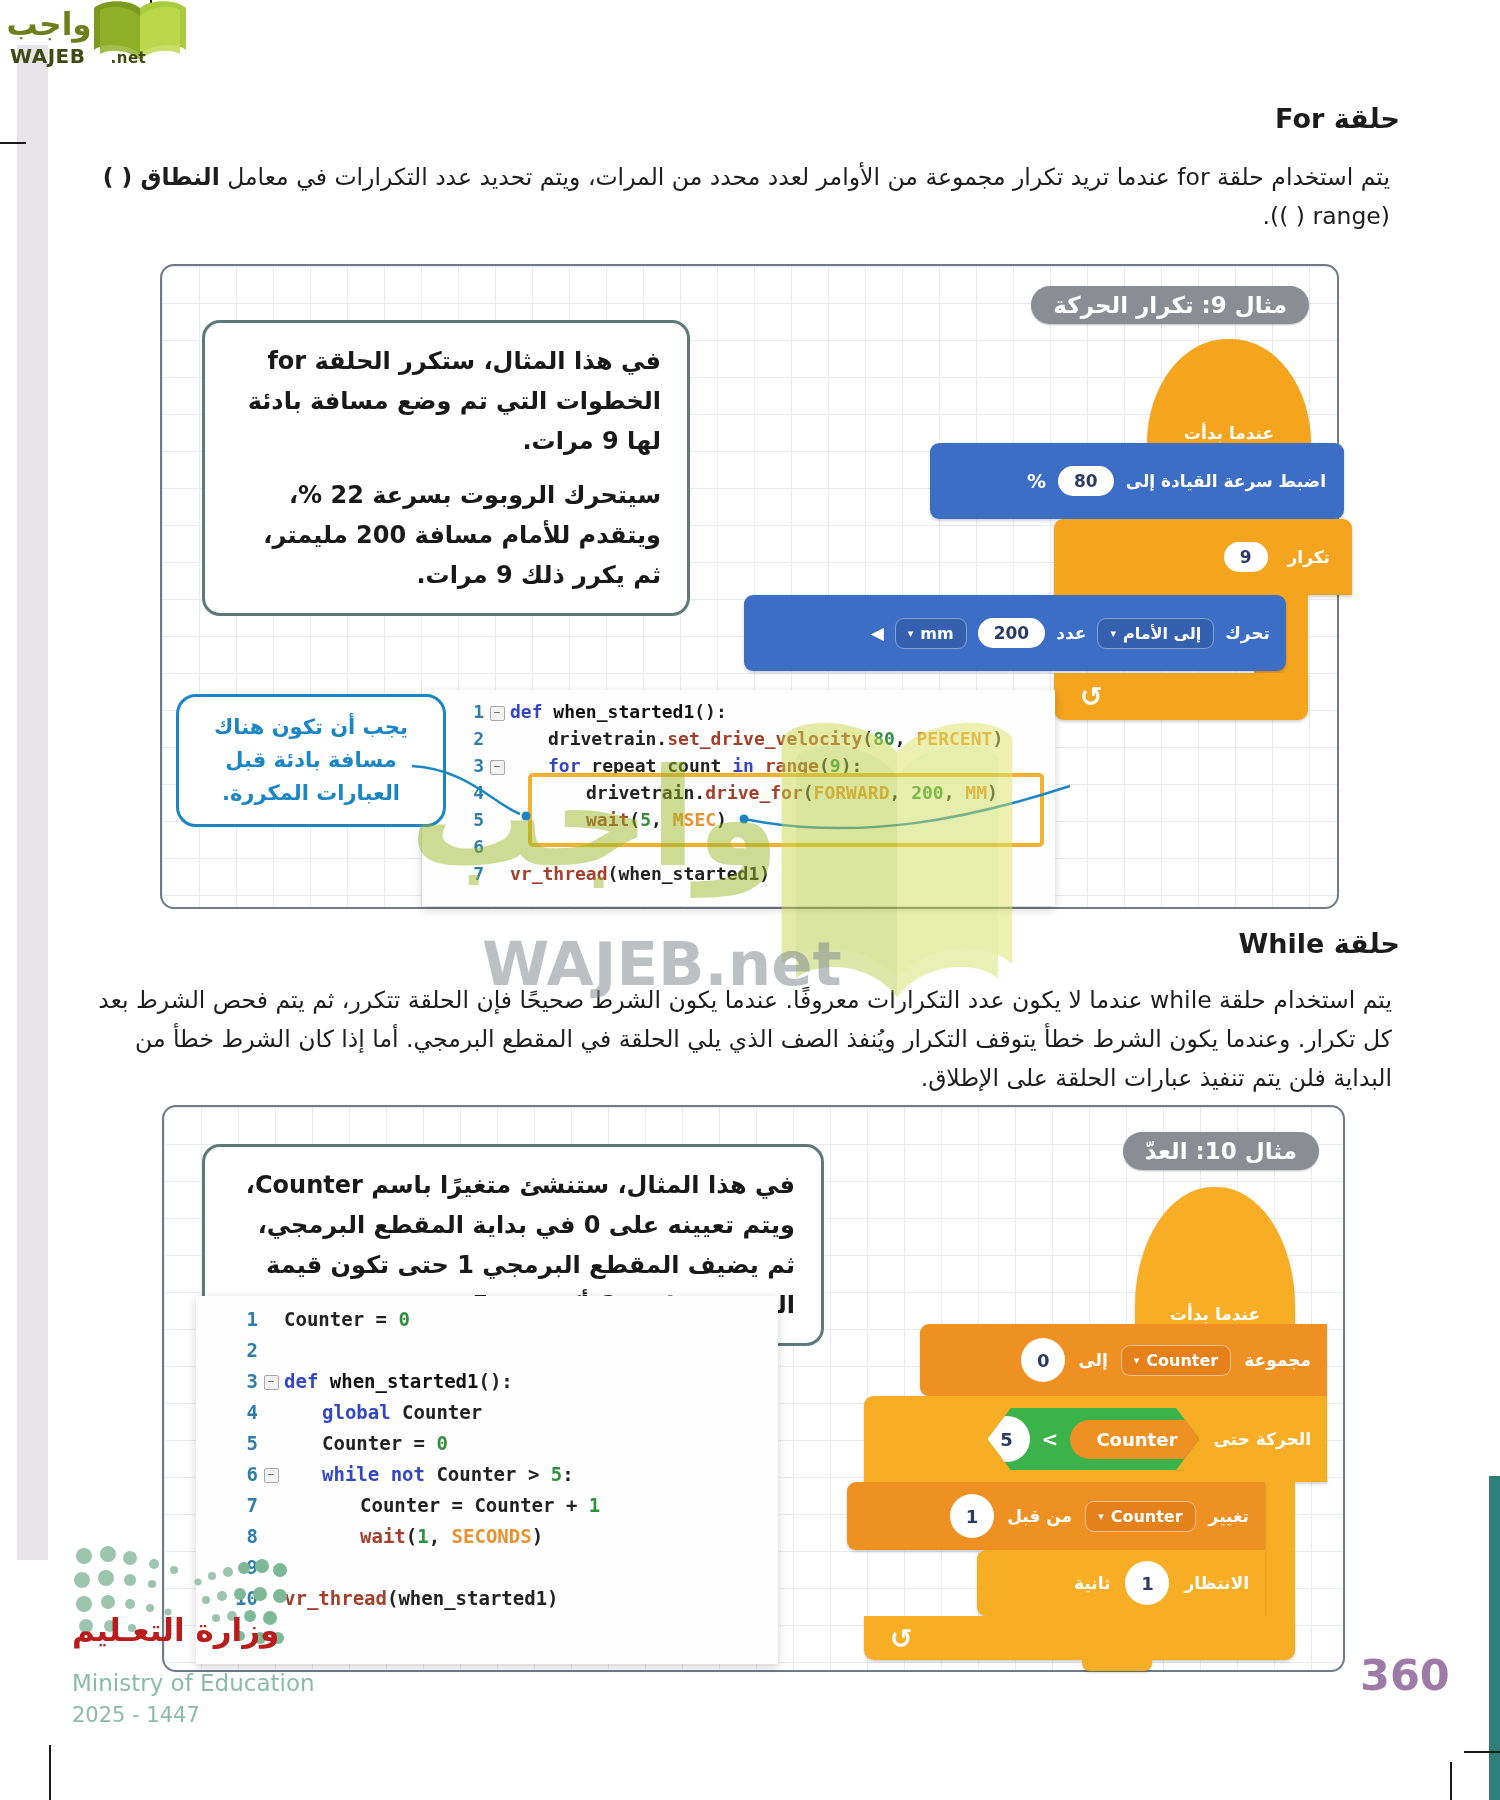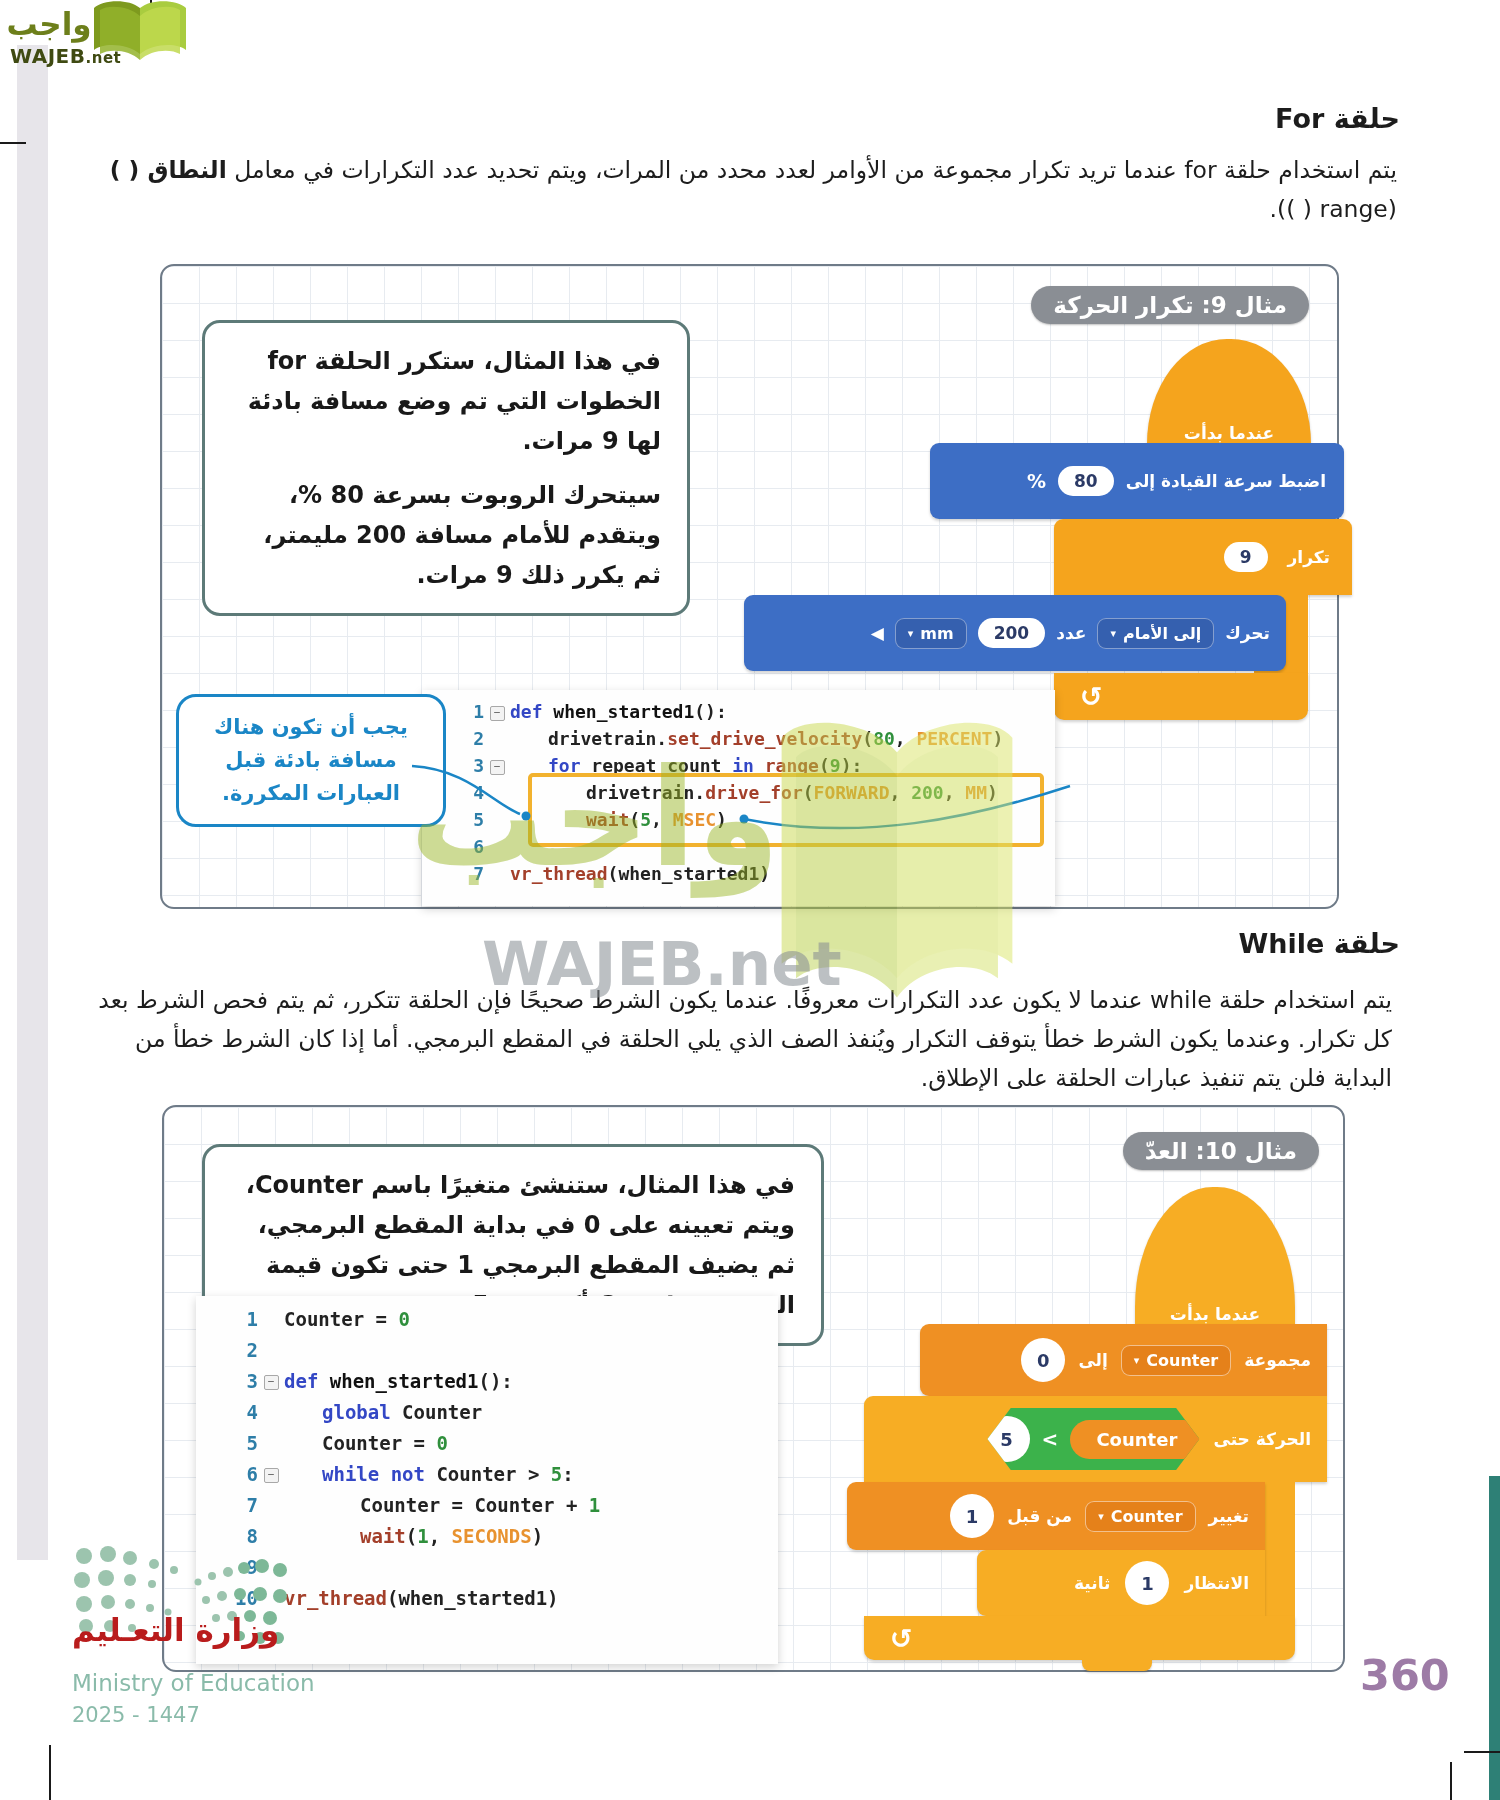--- a/index.html
+++ b/index.html
@@ -5,21 +5,21 @@
   html,body{margin:0;padding:0;background:#fff;}
   .page{position:relative;width:1500px;height:1800px;background:#fff;overflow:hidden;
         font-family:"DejaVu Sans",sans-serif;color:#1c1c1c;}
   
   .side-strip{position:absolute;left:17px;top:45px;width:31px;height:1515px;background:#e7e5ea;}
   .teal-strip{position:absolute;left:1489px;top:1476px;width:11px;height:324px;background:#2e8076;}
   .crop{position:absolute;background:#1a1a1a;}
   
   .logo-ar{position:absolute;left:6px;top:6px;width:86px;text-align:center;font-size:31px;font-weight:700;color:#6d7f1b;}
   .logo-en{position:absolute;left:10px;top:44px;font-size:20px;font-weight:700;color:#3f4a12;letter-spacing:.5px;}
-  .logo-en small{font-size:15px;}
+  .logo-en small{font-size:15px;margin-left:25px;}
   .logo-book{position:absolute;left:88px;top:0px;}
   
   .h1{position:absolute;right:100px;font-size:27px;font-weight:700;direction:rtl;}
   .para{position:absolute;right:100px;width:1305px;direction:rtl;text-align:right;
         font-size:23.5px;line-height:39px;color:#1d1d1d;}
   
   .panel{position:absolute;background:#fff;border:2.5px solid #6f7b88;border-radius:14px;
          background-image:linear-gradient(#e7ebf0 1px,transparent 1px),linear-gradient(90deg,#e7ebf0 1px,transparent 1px);
          background-size:37px 37px;}
   .badge{position:absolute;background:#8a8e94;color:#fff;border-radius:22px;padding:6px 22px;
@@ -102,32 +102,32 @@
   <svg class="logo-book" width="104" height="62" viewBox="0 0 104 62">
     <path d="M52 8 C40 -2 14 0 6 8 L6 50 C16 42 40 44 52 54 Z" fill="#7e9a1e"></path>
     <path d="M52 8 C64 -2 90 0 98 8 L98 50 C88 42 64 44 52 54 Z" fill="#a9cc3f"></path>
     <path d="M52 16 C42 6 20 4 12 10 L12 54 C22 48 42 50 52 60 Z" fill="#93b32c" opacity=".85"></path>
     <path d="M52 16 C62 6 84 4 92 10 L92 54 C82 48 62 50 52 60 Z" fill="#c0d84e" opacity=".85"></path>
   </svg>
   <div class="logo-ar">واجب</div>
   <div class="logo-en"><span>WAJEB</span><small>.net</small></div>
 
   <div class="h1" style="top:103px">حلقة For</div>
-  <p class="para" style="top:148px;margin:3px">
+  <p class="para" style="top:148px;margin:10px">
     <span>يتم استخدام حلقة for عندما تريد تكرار مجموعة من الأوامر لعدد محدد من المرات، ويتم تحديد عدد التكرارات في معامل</span>
     <b>النطاق ( )</b><br>
     <span>(range ( )).</span>
   </p>
 
   <div class="panel" style="left:160px;top:264px;width:1175px;height:641px">
     <div class="badge" style="right:28px;top:20px">مثال 9: تكرار الحركة</div>
 
     <div class="speech" style="left:40px;top:54px;width:430px">
       <p>في هذا المثال، ستكرر الحلقة for الخطوات التي تم وضع مسافة بادئة لها 9 مرات.</p>
-      <p>سيتحرك الروبوت بسرعة 80 %، ويتقدم للأمام مسافة 200 مليمتر، ثم يكرر ذلك 9 مرات.</p>
+      <p>سيتحرك الروبوت بسرعة 22 %، ويتقدم للأمام مسافة 200 مليمتر، ثم يكرر ذلك 9 مرات.</p>
     </div>
 
     <div class="block orange9 dome" style="left:985px;top:73px;width:164px;height:104px;border-radius:80px 80px 10px 10px / 105px 105px 10px 10px">
       <span>عندما بدأت</span>
     </div>
 
     <div class="block blue rounded rtl" style="left:768px;top:177px;width:378px;height:76px;gap:12px;padding:0 18px">
       <span>اضبط سرعة القيادة إلى</span>
       <span class="oval">80</span>
       <span style="font-size:19px">%</span>

